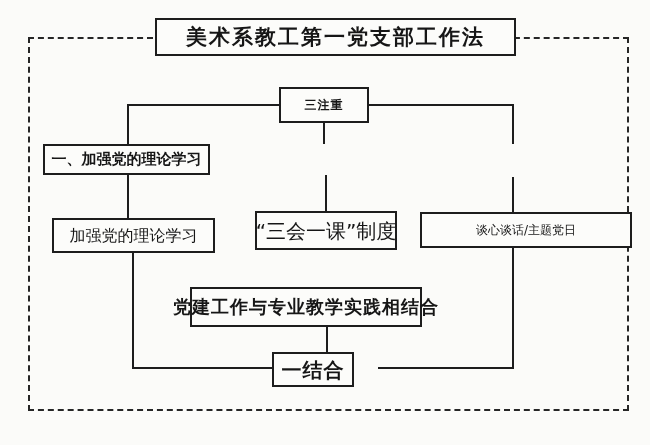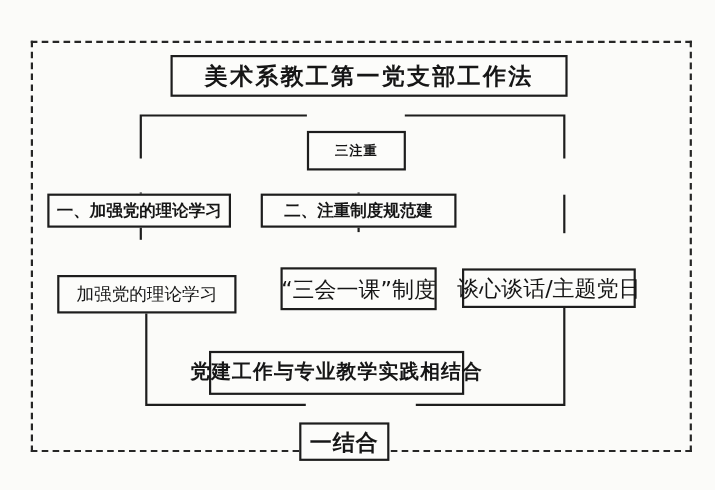--- a/index.html
+++ b/index.html
@@ -39,32 +39,31 @@
     position: absolute;
     box-sizing: border-box;
     border: 2px solid #1d1d1d;
     background: #fcfcfa;
     display: flex;
     align-items: center;
     justify-content: center;
     text-align: center;
     white-space: nowrap;
     line-height: 1;
-    margin-top: 32px;
   }
   .bold { font-weight: bold; }
 
   .title-box    { left: 155px; top: 18px;  width: 361px; height: 38px; font-size: 21px; letter-spacing: 2px; }
   .top-node     { left: 279px; top: 87px;  width: 90px;  height: 36px; font-size: 12px; letter-spacing: 1px; }
   .branch-1-h   { left: 43px;  top: 144px; width: 167px; height: 31px; font-size: 15px; }
   .branch-2-h   { left: 237px; top: 144px; width: 178px; height: 31px; font-size: 15px; }
   .branch-3-h   { left: 422px; top: 144px; width: 186px; height: 33px; font-size: 15px; }
   .branch-1-d   { left: 52px;  top: 218px; width: 163px; height: 35px; font-size: 16px; }
   .branch-2-d   { left: 255px; top: 211px; width: 142px; height: 39px; font-size: 20px; }
-  .branch-3-d   { left: 420px; top: 212px; width: 158px; height: 36px; font-size: 20px; }
+  .branch-3-d   { left: 420px; top: 212px; width: 212px; height: 36px; font-size: 12px; }
   .integration  { left: 190px; top: 287px; width: 232px; height: 40px; font-size: 18px; letter-spacing: 1px; }
   .bottom-node  { left: 272px; top: 352px; width: 82px; height: 35px; font-size: 20px; letter-spacing: 1px; }
 </style>
 </head>
 <body>
 
 <div id="canvas">
 
   <div class="frame"></div>
 
@@ -78,21 +77,20 @@
     <polyline class="connector" points="133,253 133,368 278,368"></polyline>
     <polyline class="connector" points="513,248 513,368 378,368"></polyline>
     <polyline class="connector" points="327,327 327,352"></polyline>
   </svg>
 
   <div class="node title-box bold">美术系教工第一党支部工作法</div>
 
   <div class="node top-node bold">三注重</div>
 
   <div class="node branch-1-h bold">一、加强党的理论学习</div>
-  <div class="node branch-2-h bold">二、注重制度规范建</div>
 
   <div class="node branch-1-d">加强党的理论学习</div>
   <div class="node branch-2-d">“三会一课”制度</div>
   <div class="node branch-3-d">谈心谈话/主题党日</div>
 
   <div class="node integration bold">党建工作与专业教学实践相结合</div>
 
   <div class="node bottom-node bold">一结合</div>
 
 </div>

